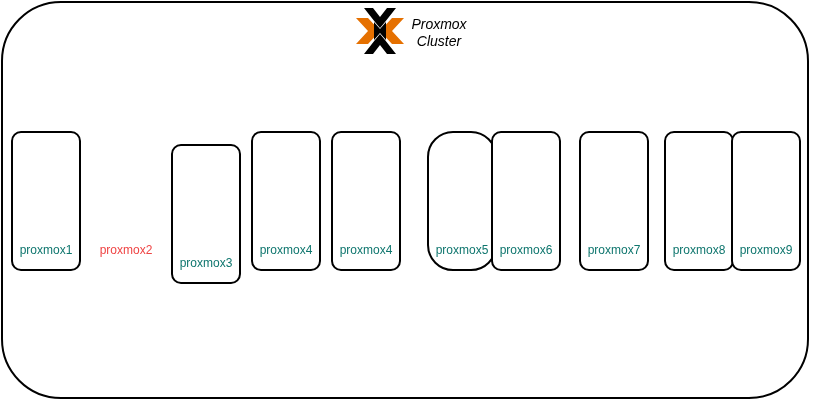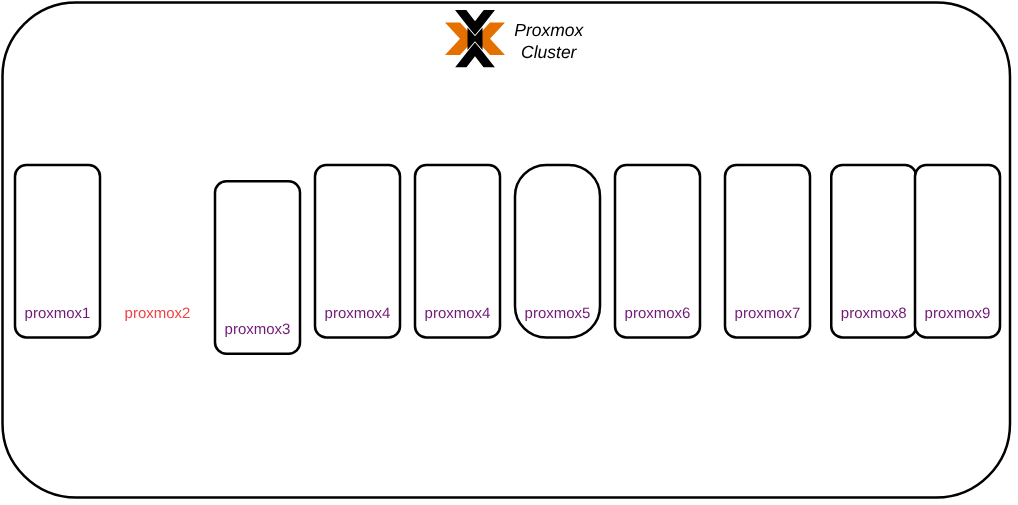--- a/index.html
+++ b/index.html
@@ -14,21 +14,21 @@
       color: #000; text-align: center; width: 58px;
     }
     .title span { display: block; font-style: italic; }
     .node {
       position: absolute; top: 131px; width: 70px; height: 140px;
       border: 2.5px solid #000; border-radius: 10px; box-sizing: border-box; background: #fff;
     }
     .node.missing { border: none; background: transparent; }
     .node-label {
       position: absolute; left: 0; right: 0; bottom: 12px; text-align: center;
-      font-size: 12px; color: #701a75;
+      font-size: 12px; color: #0f766e;
     }
     .node.missing .node-label { color: #ef4444; bottom: 14px; }
   </style>
 </head>
 <body>
 
 <div class="cluster"></div>
 
 <svg class="logo" viewBox="0 0 48 46">
 
@@ -54,21 +54,21 @@
     </div>
     <div class="node" style="left: 171px; margin-top: 13px;">
       <div class="node-label">proxmox3</div>
     </div>
     <div class="node" style="left: 251px;">
       <div class="node-label">proxmox4</div>
     </div>
     <div class="node" style="left: 331px;">
       <div class="node-label">proxmox4</div>
     </div>
-    <div class="node" style="left: 411px; border-radius: 26px;">
+    <div class="node" style="left: 427px; border-radius: 26px;">
       <div class="node-label">proxmox5</div>
     </div>
     <div class="node" style="left: 491px;">
       <div class="node-label">proxmox6</div>
     </div>
     <div class="node" style="left: 579px;">
       <div class="node-label">proxmox7</div>
     </div>
     <div class="node" style="left: 664px;">
       <div class="node-label">proxmox8</div>

